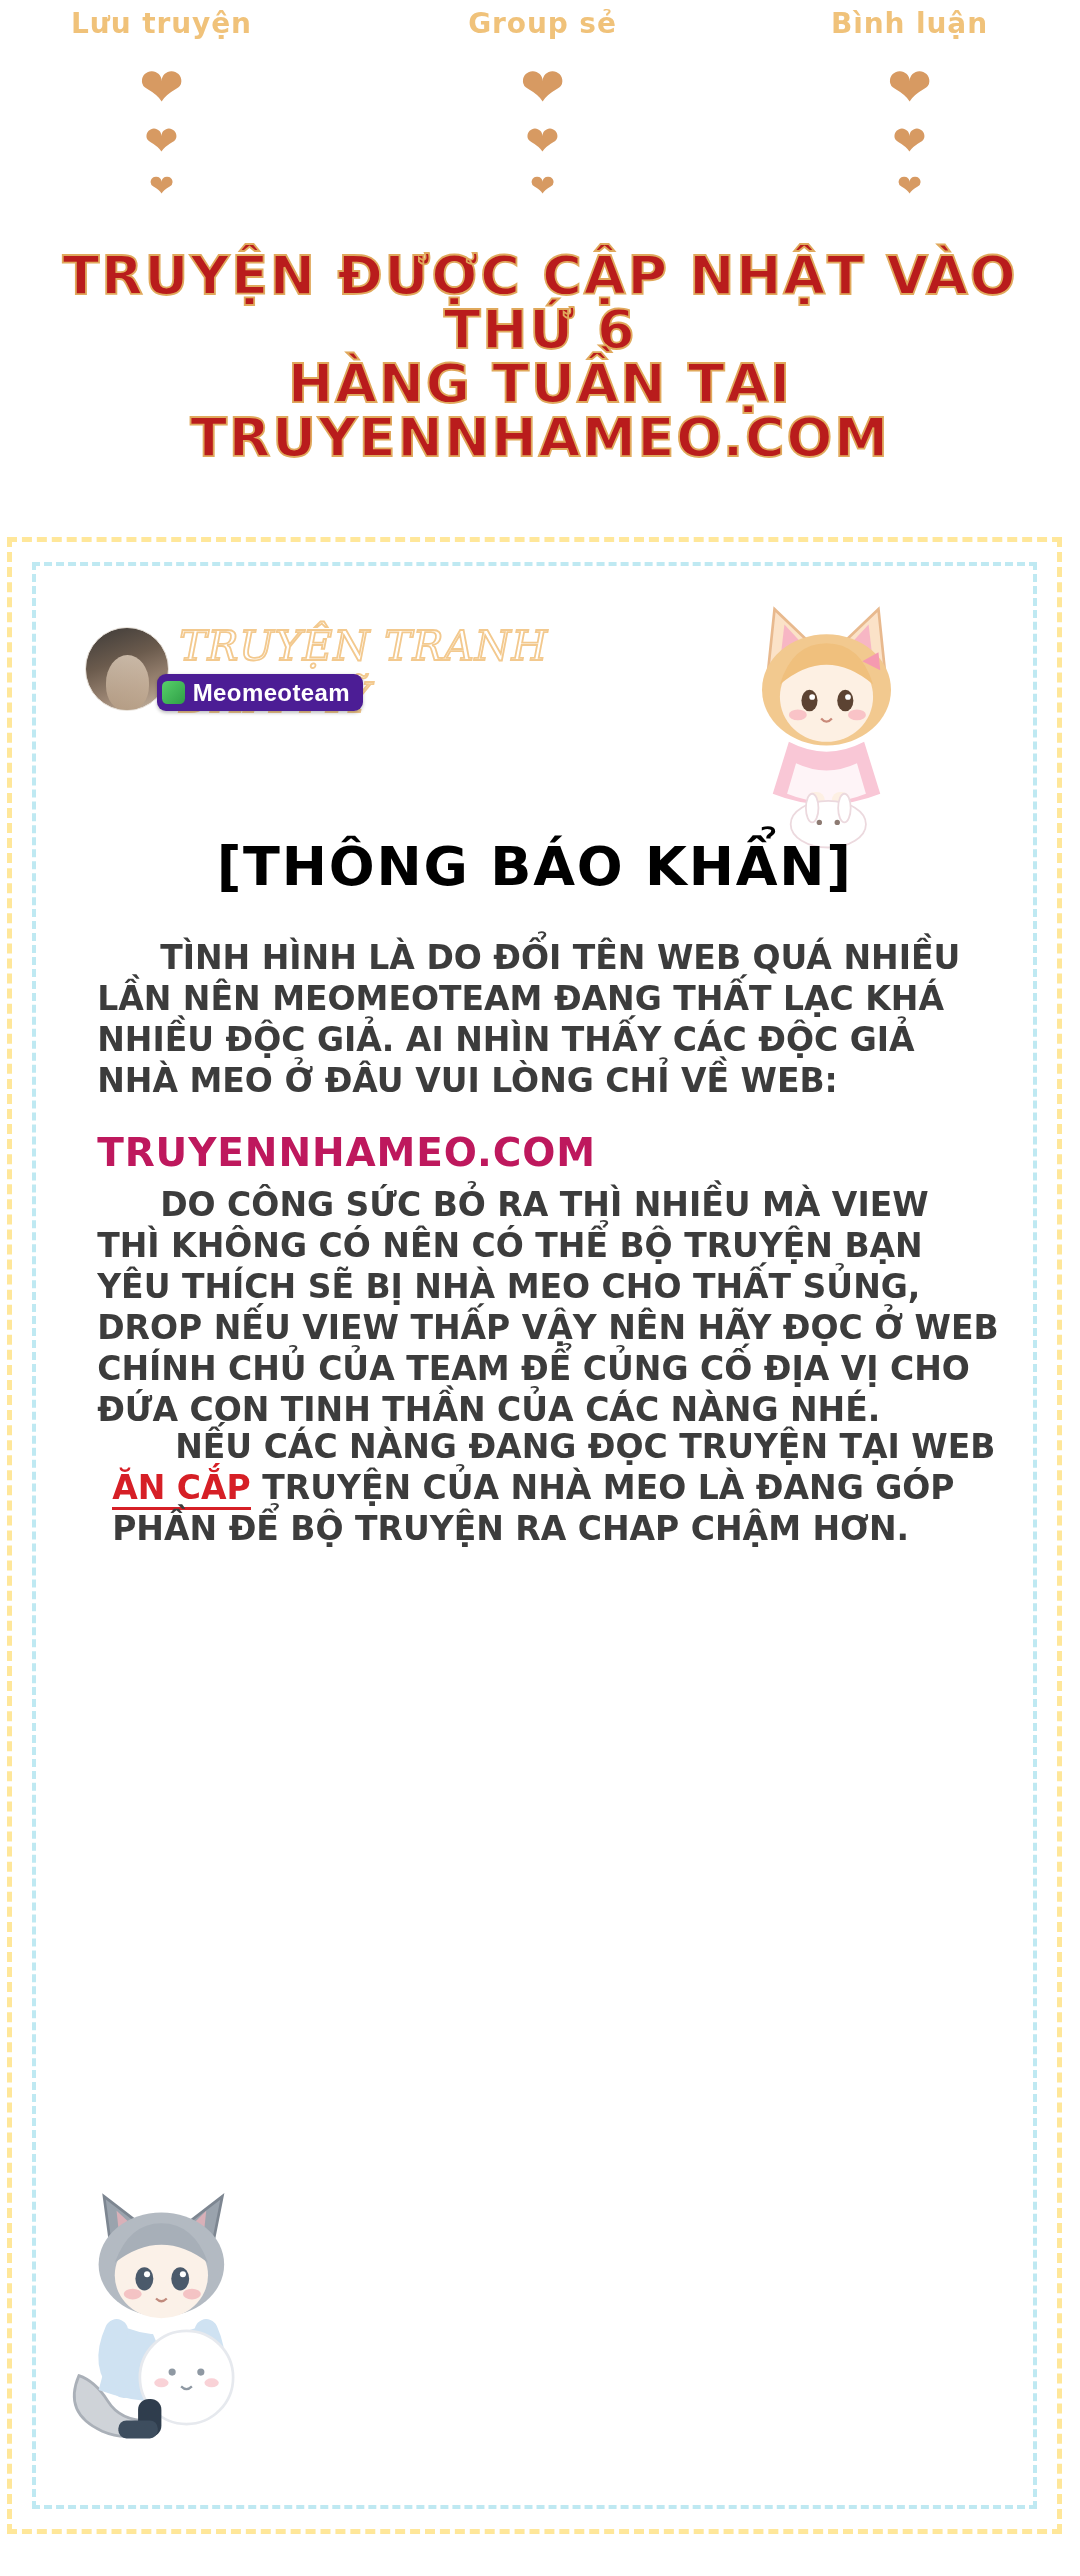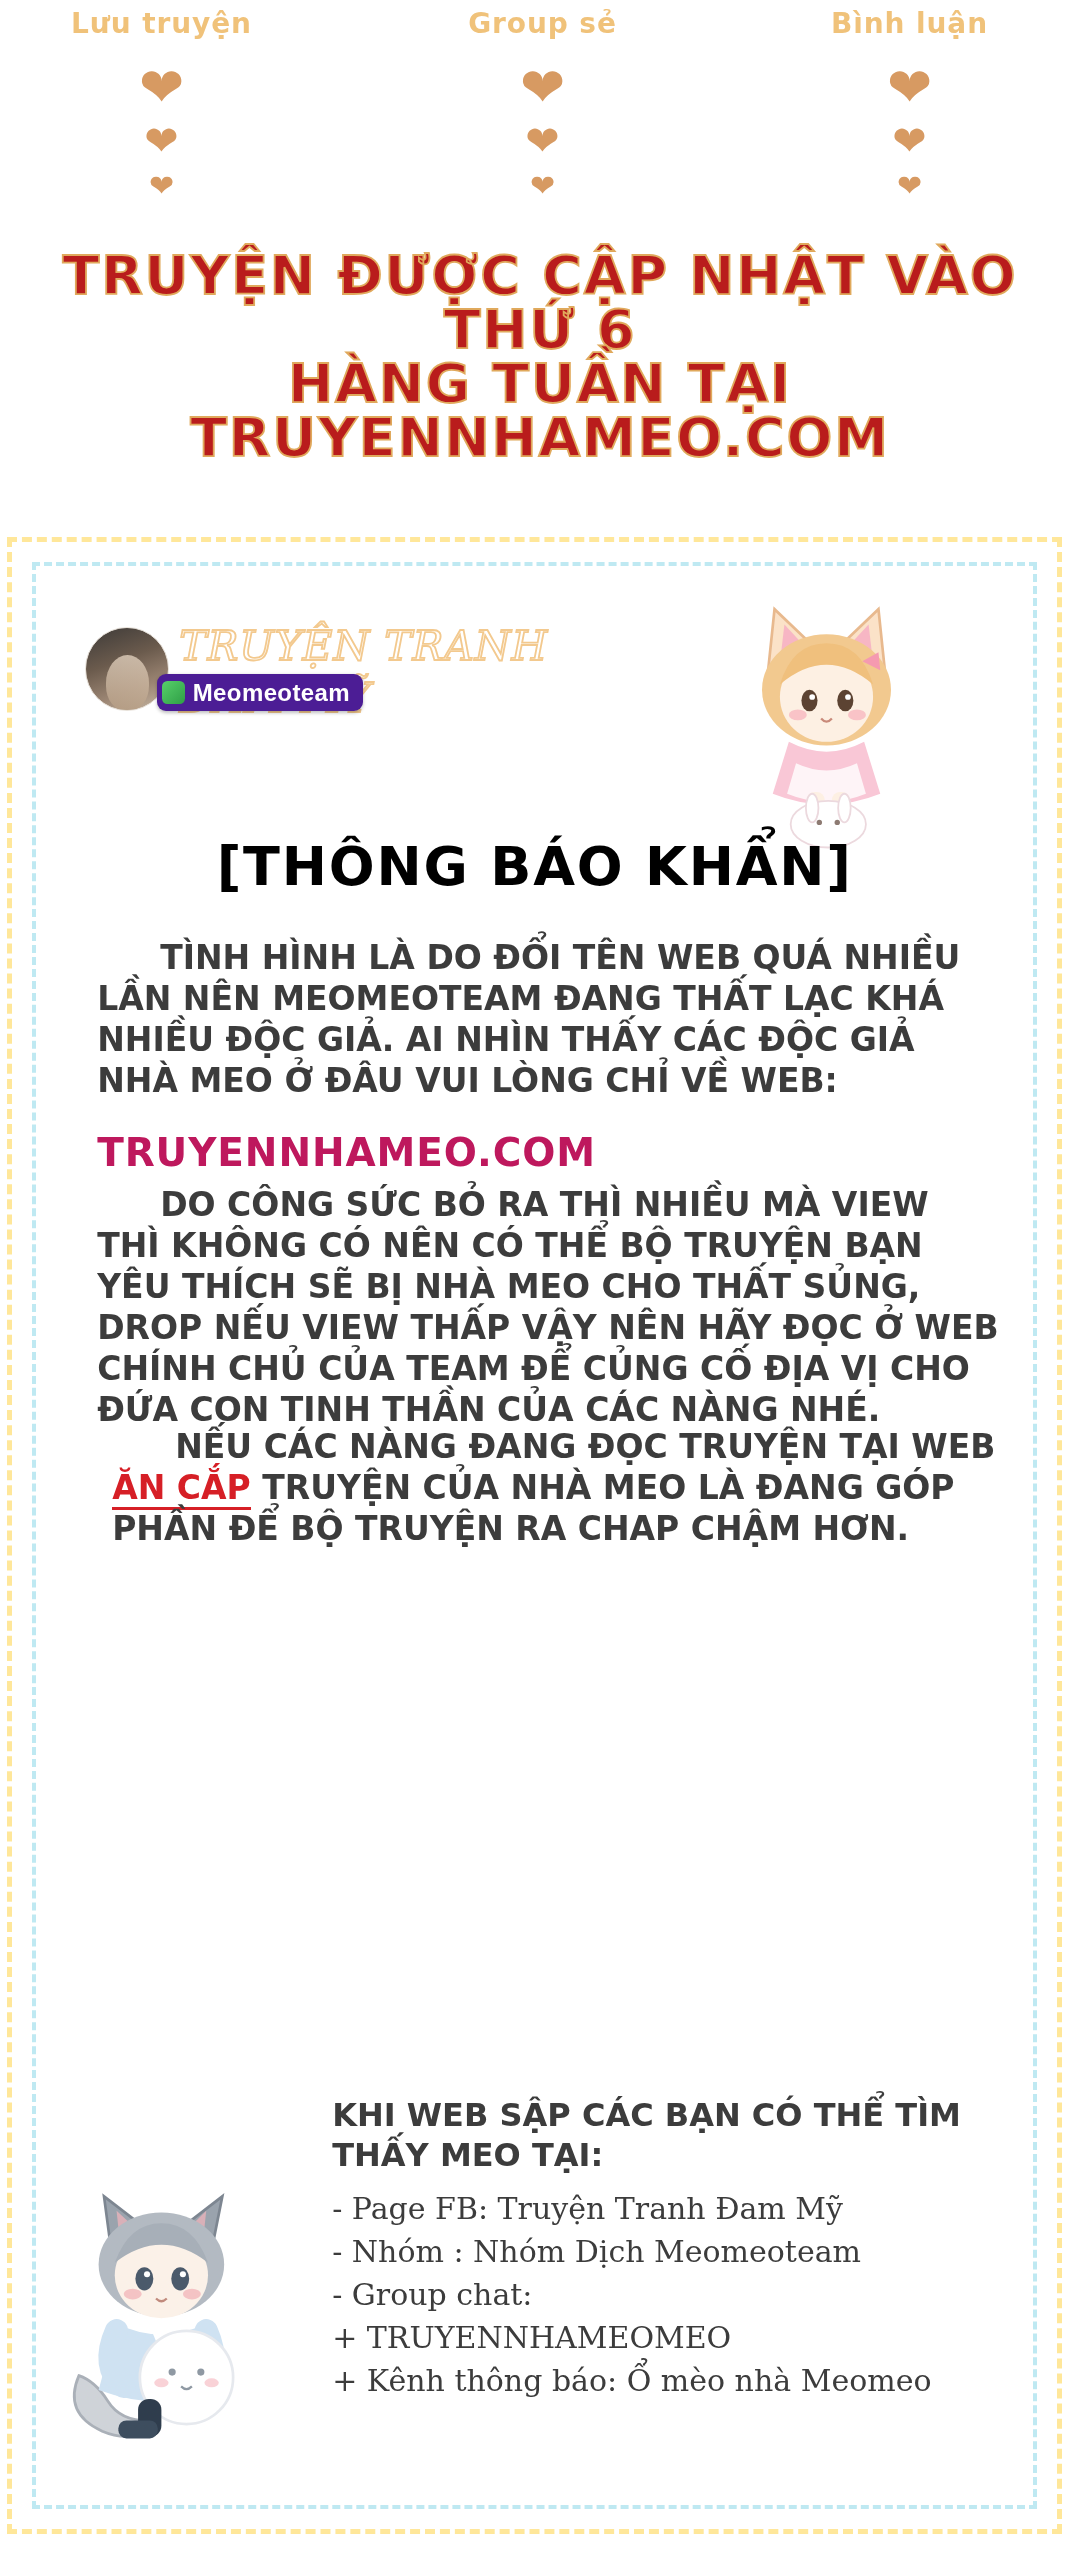--- a/index.html
+++ b/index.html
@@ -388,24 +388,16 @@
         <circle cx="166" cy="232" r="4" fill="#8f99a3"></circle>
         <path d="M144 248 q6 6 12 0" stroke="#8f99a3" stroke-width="2.5" fill="none"></path>
         <ellipse cx="122" cy="244" rx="8" ry="5" fill="#f7c7cd" opacity=".8"></ellipse>
         <ellipse cx="178" cy="244" rx="8" ry="5" fill="#f7c7cd" opacity=".8"></ellipse>
 
         <rect x="96" y="262" width="26" height="42" rx="12" fill="#2f3d4d"></rect>
         <rect x="74" y="286" width="44" height="20" rx="9" fill="#3d4d5e"></rect>
       </svg>
     </div>
 
-    <div class="contact-block">
-      <div class="contact-title">KHI WEB SẬP CÁC BẠN CÓ THỂ TÌM THẤY MEO TẠI:</div>
-      <div class="contact-item">- Page FB: Truyện Tranh Đam Mỹ</div>
-      <div class="contact-item">- Nhóm : Nhóm Dịch Meomeoteam</div>
-      <div class="contact-item">- Group chat:</div>
-      <div class="contact-item">+ TRUYENNHAMEOMEO</div>
-      <div class="contact-item">+ Kênh thông báo: Ổ mèo nhà Meomeo</div>
-    </div>
 
   </div>
 </div>
 
 
 </body></html>

